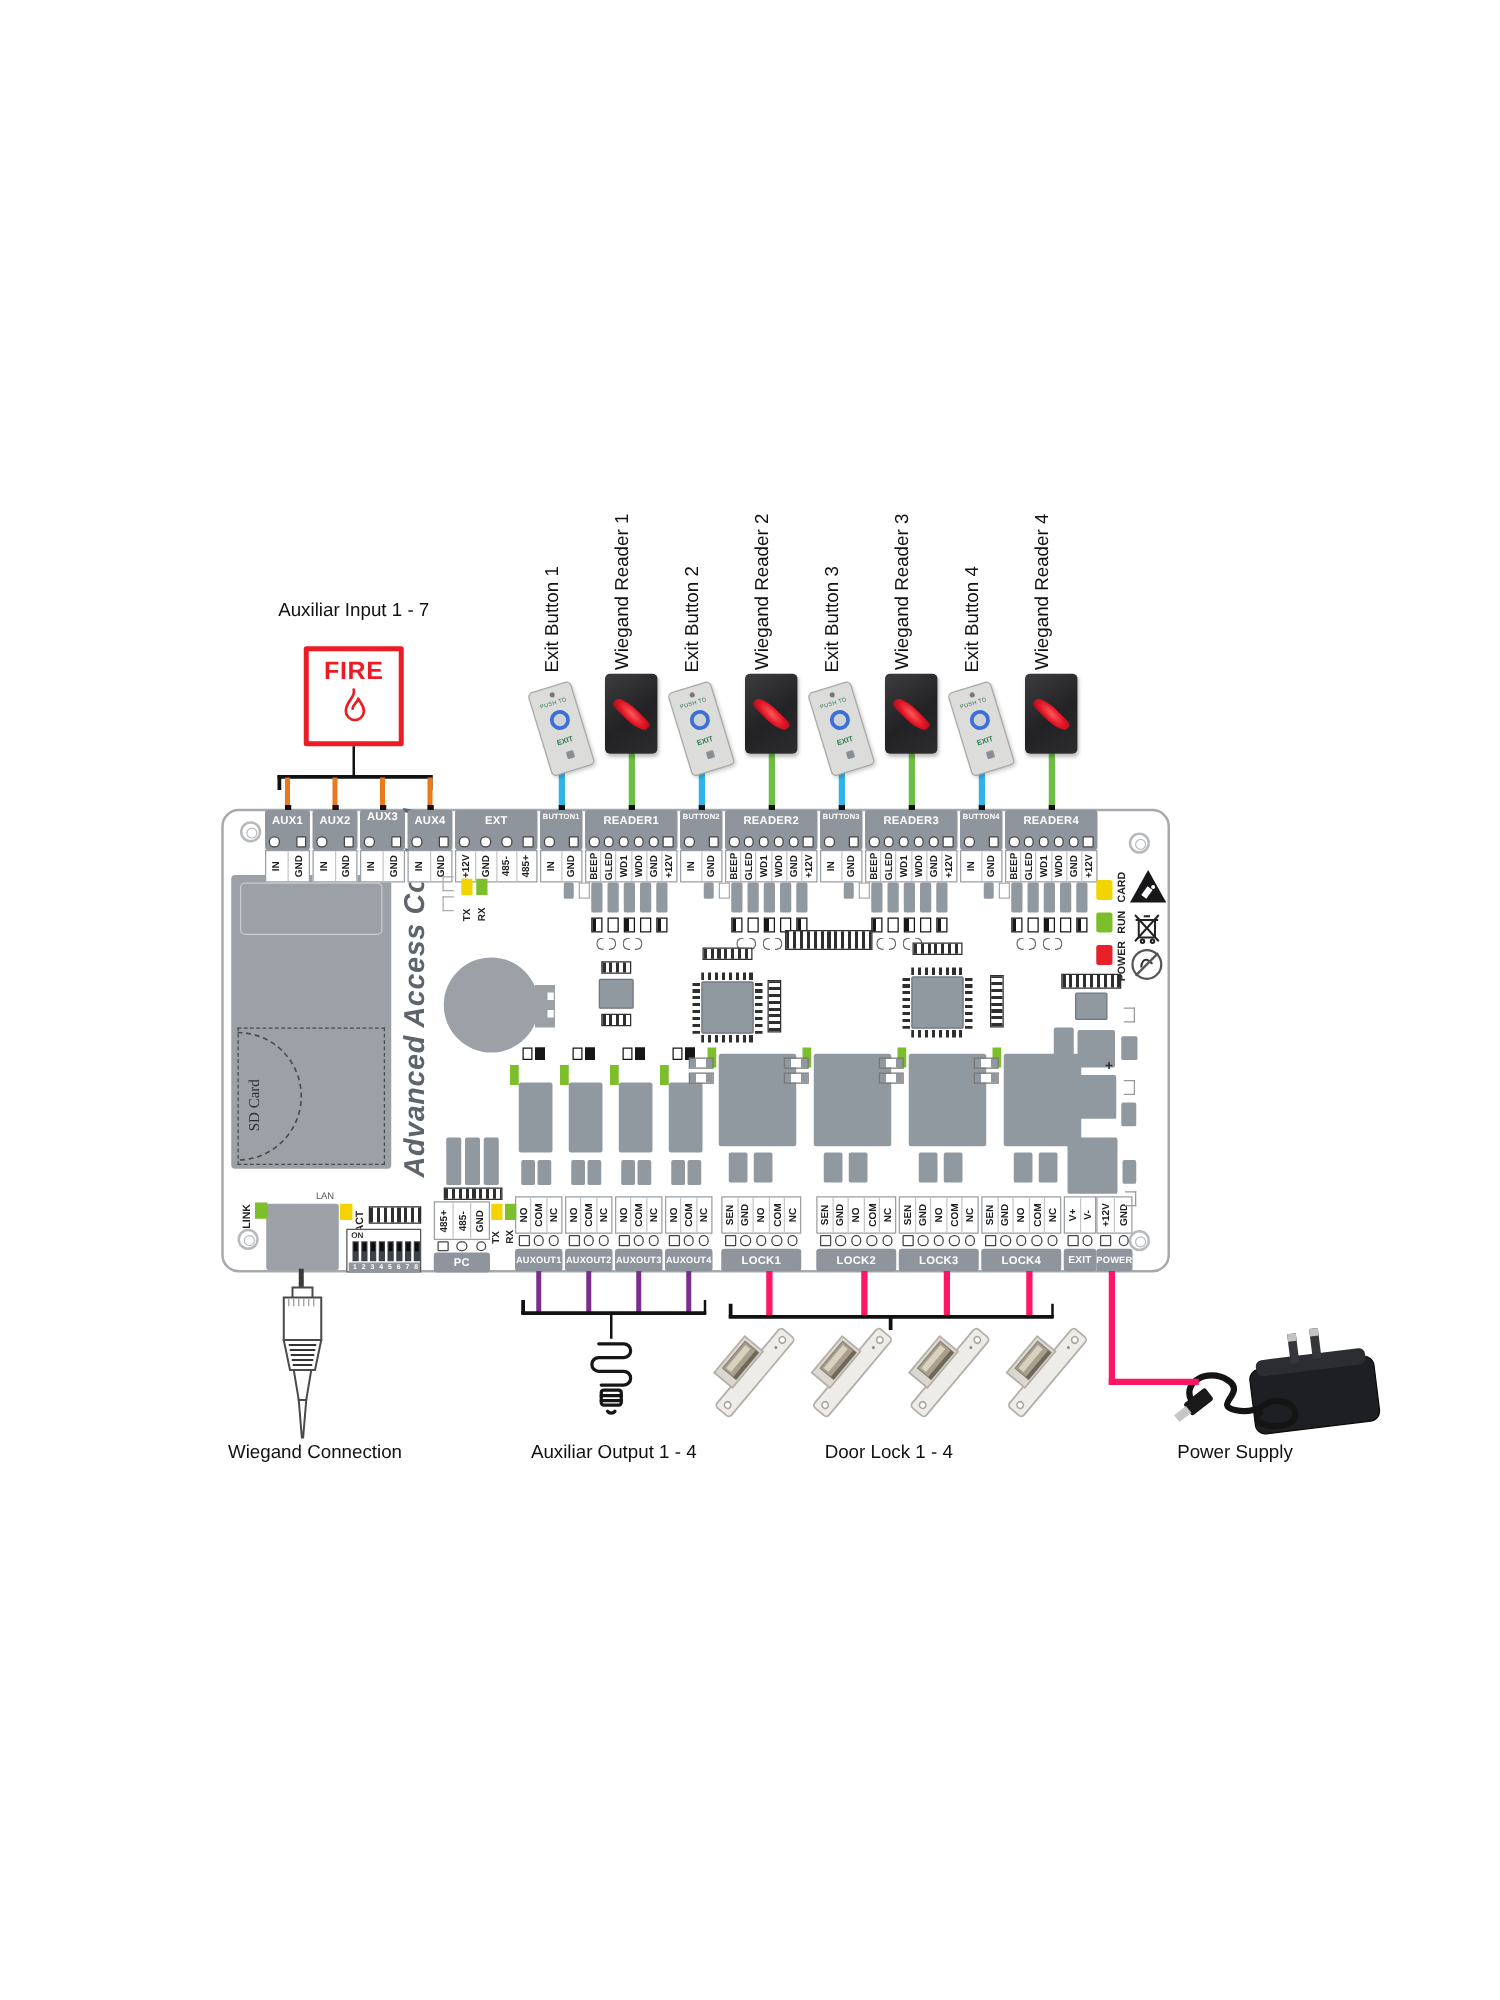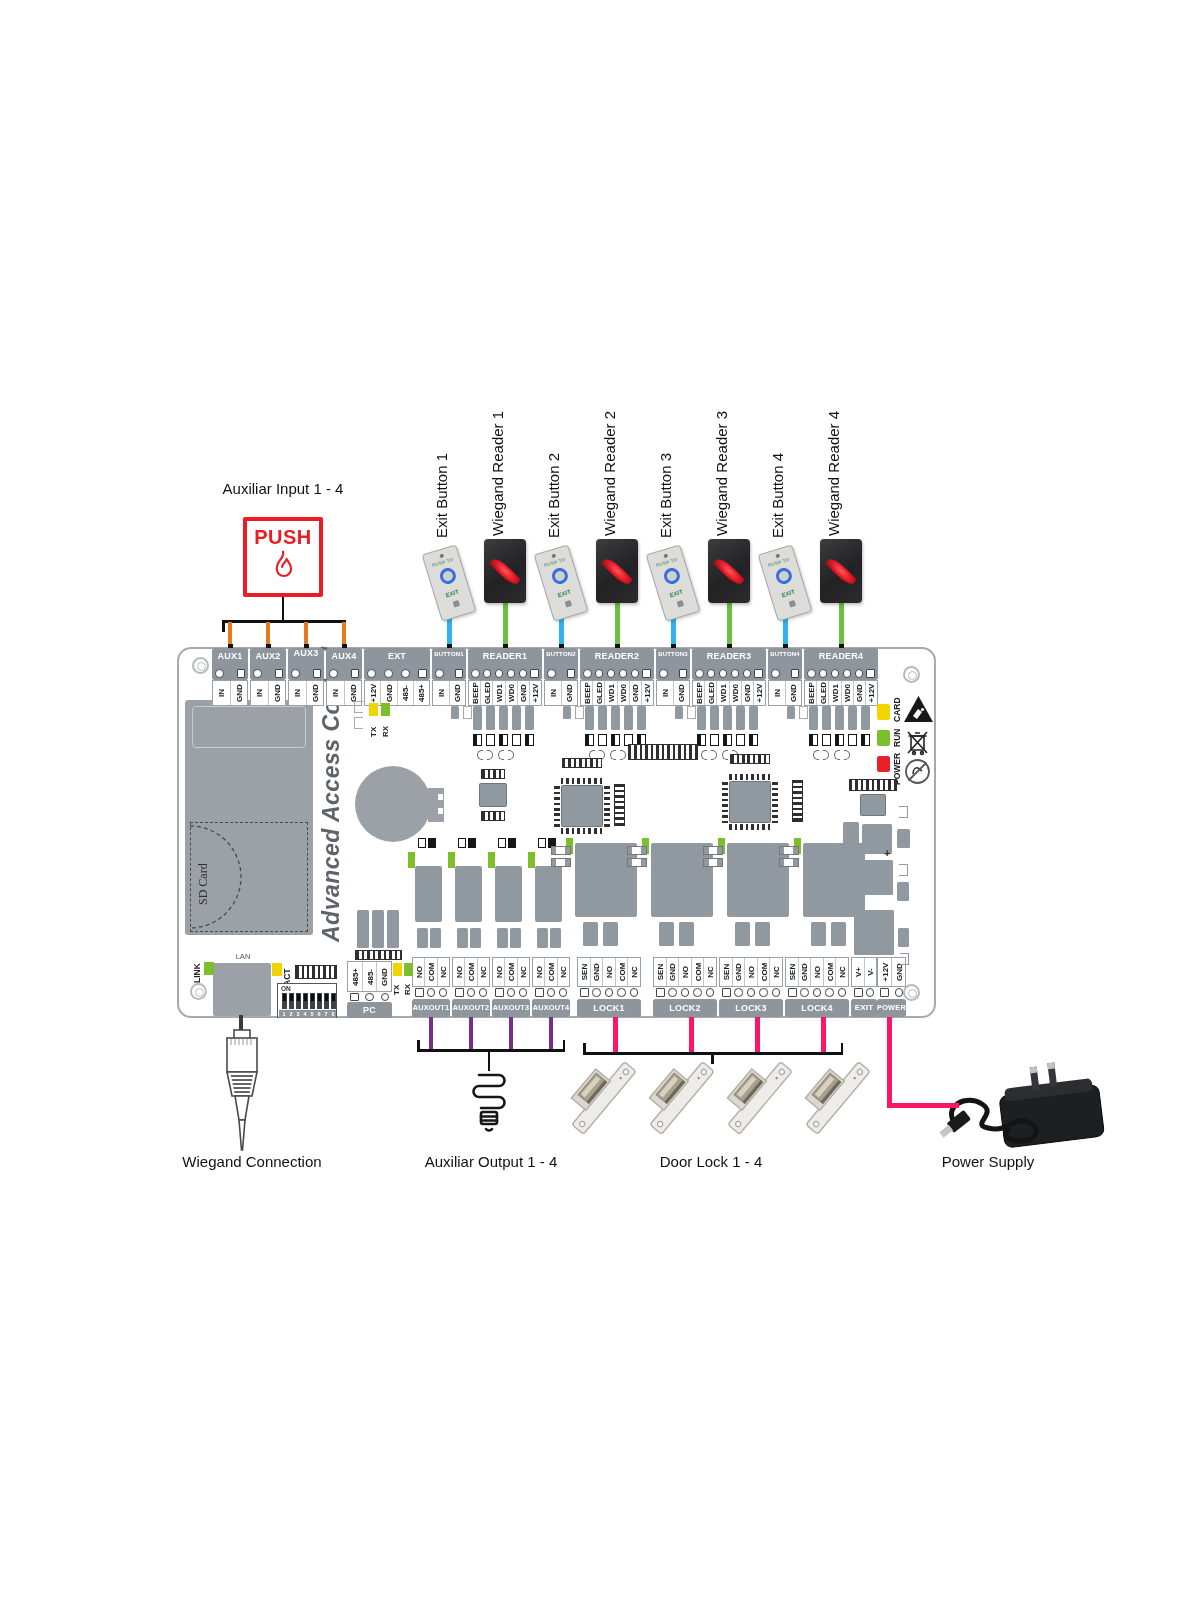--- a/index.html
+++ b/index.html
@@ -43,23 +43,23 @@
         <circle cx="0" cy="34" r="2.6" fill="#fff" stroke="#a9a59d" stroke-width="1.2"></circle>
         <circle cx="0" cy="-26" r="1.2" fill="#8a8a8a"></circle>
         <rect x="-25" y="-17" width="19" height="38" fill="#dbd8d2" stroke="#b3afa7" stroke-width="1.4"></rect>
         <rect x="-22" y="-14" width="14" height="28" fill="#a89f8c" stroke="#8a8272" stroke-width="1"></rect>
         <rect x="-20" y="-12" width="5" height="24" fill="#d8d1c0"></rect>
         <rect x="-11" y="-14" width="3" height="28" fill="#6e675a"></rect>
       </g>
     </defs>
   </svg>
 
-  <div class="a lbl" style="left:183px;top:480px;width:200px;">Auxiliar Input 1 - 4</div>
+  <div class="a lbl" style="left:183px;top:480px;width:200px;">Auxiliar Input 1 - 7</div>
   <div class="a fire" style="left:243px;top:517px;width:80px;height:80px;">
-    <div class="ft">PUSH</div>
+    <div class="ft">FIRE</div>
     <svg width="30" height="36" viewBox="0 0 32 40" style="display:block;margin:0 auto;">
       <path d="M16 3c2 7-7 10-7 19a8 8 0 0 0 16 0c0-5-3-7-5-11-1 4-5 5-5 9" fill="none" stroke="#EC1C24" stroke-width="2.4" stroke-linecap="round" stroke-linejoin="round"></path>
     </svg>
   </div>
 
   <div class="a board" style="left:177px;top:647px;width:759px;height:371px;"></div>
   <div class="a scr" style="left:192px;top:657px;width:17px;height:17px;">
       <div class="scri" style="width:7px;height:7px;margin:2.5px;"></div>
     </div>
   <div class="a scr" style="left:903px;top:666px;width:17px;height:17px;">
@@ -74,21 +74,21 @@
 
   <div class="a grey" style="left:185px;top:700px;width:128px;height:235px;border-radius:3px;"></div>
   <div class="a" style="left:192px;top:706px;width:114px;height:42px;border:1.5px solid #c9ccce;border-radius:4px;"></div>
   <div class="a" style="left:190px;top:822px;width:118px;height:110px;border:1.5px dashed #4a4a4a;"></div>
   <svg class="a" style="left:187px;top:824px;" width="62" height="106" viewBox="0 0 62 106">
     <path d="M3 2a50 50 0 0 1 0 102" fill="none" stroke="#4a4a4a" stroke-width="1.3" stroke-dasharray="4 3"></path>
   </svg>
   <div class="a vl" style="left:210px;top:892px;height:13px;line-height:13px;font-size:12px;font-family:'Liberation Serif',serif;color:#2e2e2e;">SD Card</div>
   <div class="a vl" style="left:344px;top:916px;height:26px;line-height:26px;font-size:23px;font-weight:700;font-style:italic;color:#5E646A;letter-spacing:.5px;">Advanced Access Control</div>
 
-  <div class="a" style="left:225px;top:952px;width:36px;text-align:center;font-size:7.5px;color:#555;">LAN</div>
+  <div class="a" style="left:242px;top:952px;width:36px;text-align:center;font-size:7.5px;color:#555;">LAN</div>
   <div class="a grey" style="left:213px;top:963px;width:58px;height:53px;border-radius:2px;"></div>
   <div class="a" style="left:239px;top:1015px;width:4px;height:16px;background:#3a3a3a;"></div>
 
   <svg class="a" style="left:903px;top:695px;" width="31" height="28" viewBox="0 0 31 28">
     <polygon points="15.5,1 30,27 1,27" fill="#18181a"></polygon>
     <path d="M10 21l5-7 4 3-5 7z" fill="#fff"></path>
       <circle cx="19.5" cy="14.5" r="1.6" fill="#fff"></circle>
   </svg>
   <svg class="a" style="left:905px;top:729px;" width="25" height="27" viewBox="0 0 25 27">
     <g fill="none" stroke="#222" stroke-width="1.6">

